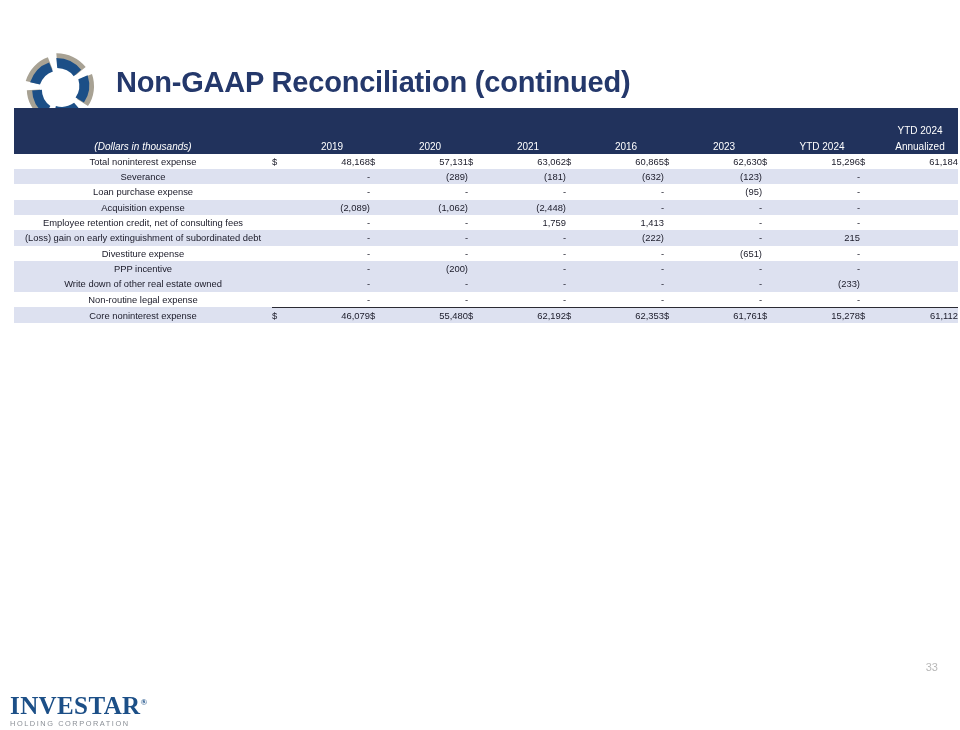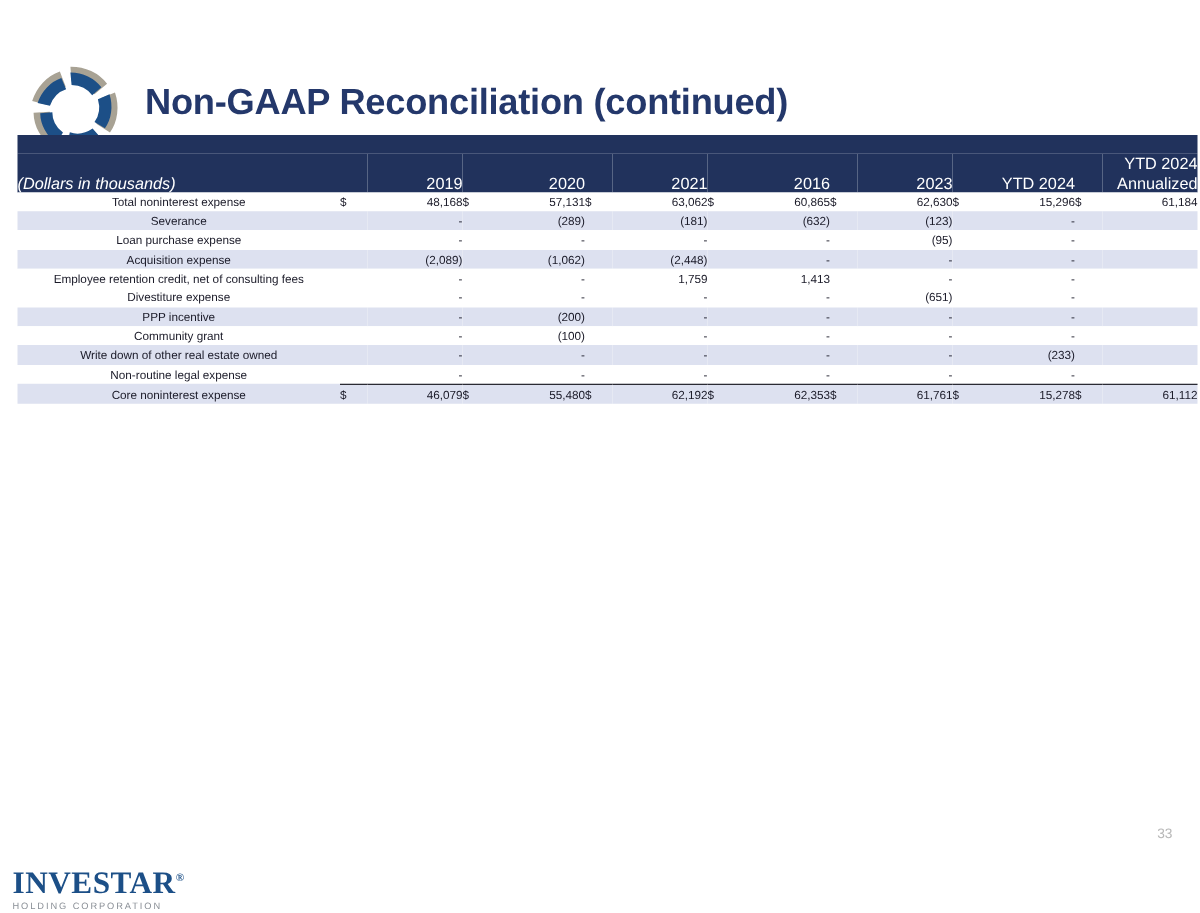--- a/index.html
+++ b/index.html
@@ -41,22 +41,22 @@
     line-height:15.3px;
     height:15.3px;
     white-space:nowrap;
     font-weight:normal;
   }
 
   
   thead tr.spacer-row td{height:14px;background:#21325c;}
   thead tr.head-row th{
     background:#21325c;color:#ffffff;
-    font-weight:bold;font-size:13px;
-    height:16px;padding-bottom:1px;
+    font-weight:bold;font-size:10px;
+    height:16px;padding-bottom:1px;text-align:center;
   }
   th.hd-label{
     text-align:left;font-style:italic;padding-left:3px;
   }
   th.hd-year{text-align:right;padding-right:4px;}
   th.hd-wrap{
     text-align:right;padding-right:4px;
     line-height:11.6px;white-space:normal;
     vertical-align:bottom;
   }
@@ -268,20 +268,37 @@
         <td class="c-num">1,759</td>
         <td class="c-sign"></td>
         <td class="c-num">1,413</td>
         <td class="c-sign"></td>
         <td class="c-num">-</td>
         <td class="c-sign"></td>
         <td class="c-num">-</td>
         <td class="c-sign"></td>
         <td class="c-num"></td>
       </tr>
+      <tr class="r-odd">
+        <td class="c-label">(Loss) gain on early extinguishment of subordinated debt</td>
+        <td class="c-sign"></td>
+        <td class="c-num">-</td>
+        <td class="c-sign"></td>
+        <td class="c-num">-</td>
+        <td class="c-sign"></td>
+        <td class="c-num">-</td>
+        <td class="c-sign"></td>
+        <td class="c-num">(222)</td>
+        <td class="c-sign"></td>
+        <td class="c-num">-</td>
+        <td class="c-sign"></td>
+        <td class="c-num">215</td>
+        <td class="c-sign"></td>
+        <td class="c-num"></td>
+      </tr>
       <tr class="r-even">
         <td class="c-label">Divestiture expense</td>
         <td class="c-sign"></td>
         <td class="c-num">-</td>
         <td class="c-sign"></td>
         <td class="c-num">-</td>
         <td class="c-sign"></td>
         <td class="c-num">-</td>
         <td class="c-sign"></td>
         <td class="c-num">-</td>
@@ -291,37 +308,20 @@
         <td class="c-num">-</td>
         <td class="c-sign"></td>
         <td class="c-num"></td>
       </tr>
       <tr class="r-odd">
         <td class="c-label">PPP incentive</td>
         <td class="c-sign"></td>
         <td class="c-num">-</td>
         <td class="c-sign"></td>
         <td class="c-num">(200)</td>
-        <td class="c-sign"></td>
-        <td class="c-num">-</td>
-        <td class="c-sign"></td>
-        <td class="c-num">-</td>
-        <td class="c-sign"></td>
-        <td class="c-num">-</td>
-        <td class="c-sign"></td>
-        <td class="c-num">-</td>
-        <td class="c-sign"></td>
-        <td class="c-num"></td>
-      </tr>
-      <tr class="r-even">
-        <td class="c-label">Community grant</td>
-        <td class="c-sign"></td>
-        <td class="c-num">-</td>
-        <td class="c-sign"></td>
-        <td class="c-num">(100)</td>
         <td class="c-sign"></td>
         <td class="c-num">-</td>
         <td class="c-sign"></td>
         <td class="c-num">-</td>
         <td class="c-sign"></td>
         <td class="c-num">-</td>
         <td class="c-sign"></td>
         <td class="c-num">-</td>
         <td class="c-sign"></td>
         <td class="c-num"></td>

